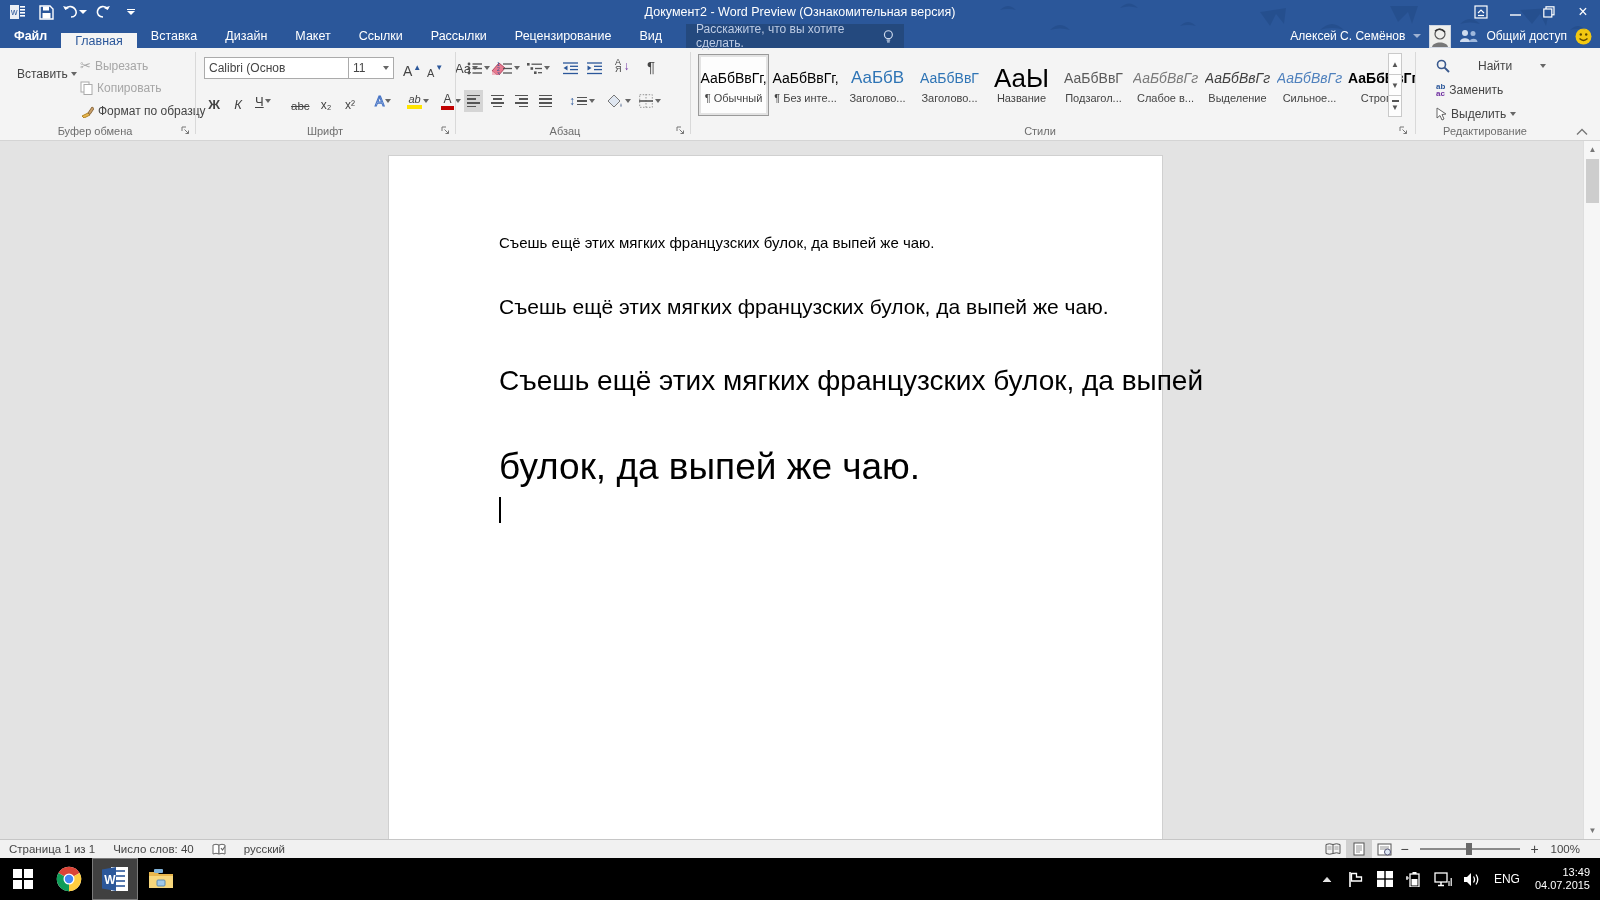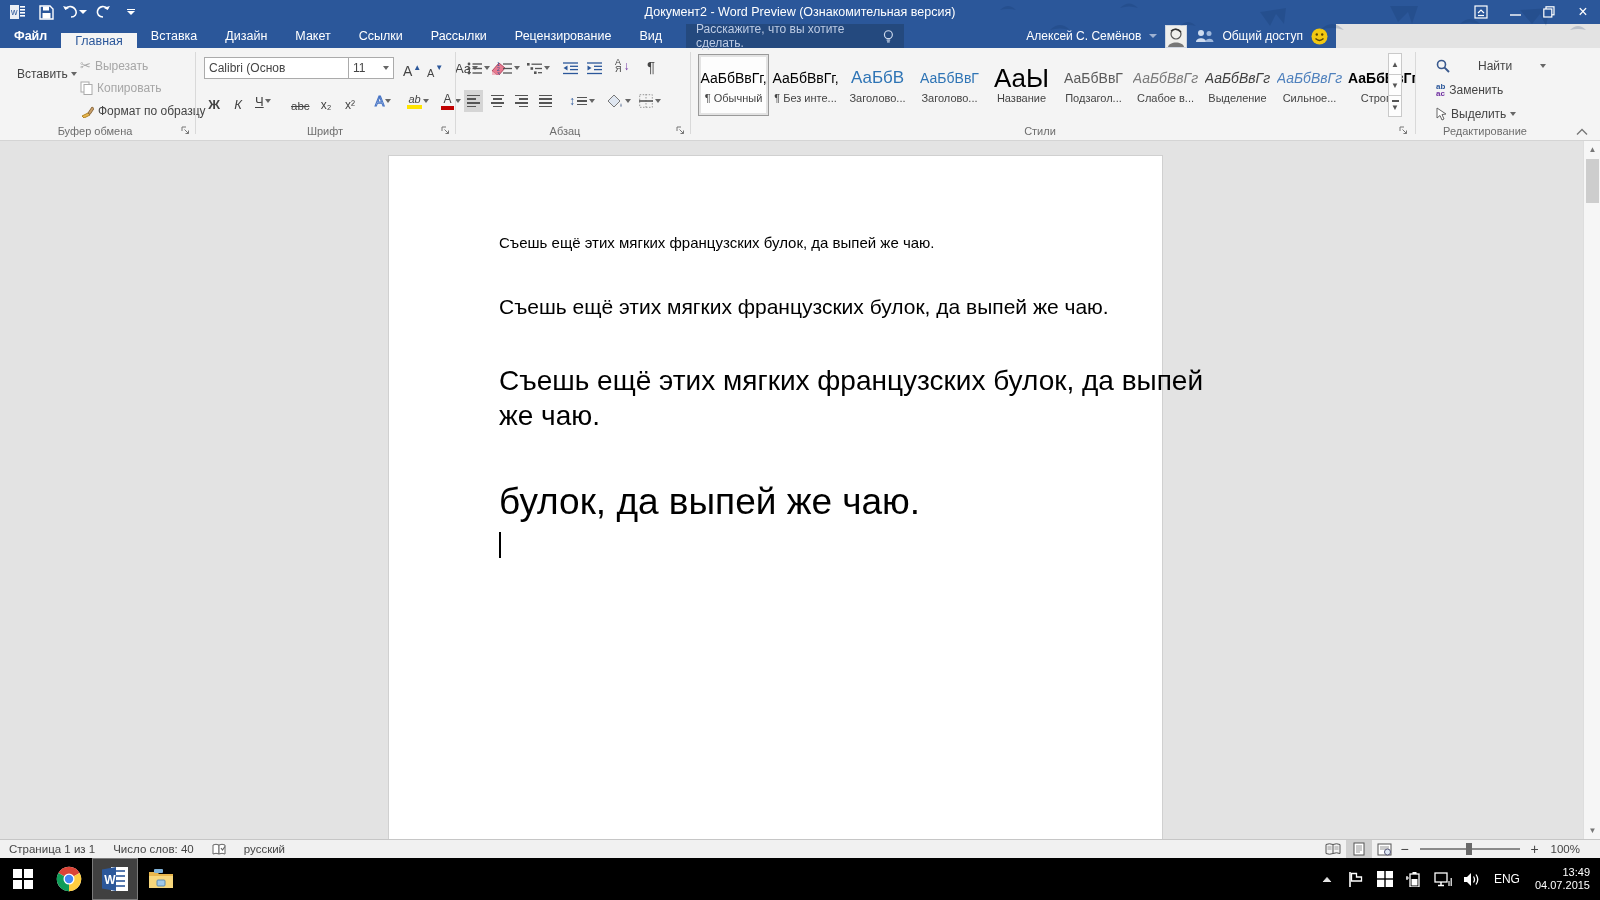--- a/index.html
+++ b/index.html
@@ -10,21 +10,21 @@
   
   .titlebar { position:absolute; left:0; top:0; width:1600px; height:24px; background:#2b579a; color:#fff; z-index:30; }
   .birds { position:absolute; right:0; top:0; height:48px; width:640px; opacity:.18; pointer-events:none; }
   .qat { position:absolute; left:6px; top:0; height:24px; display:flex; align-items:center; gap:4px; z-index:2; }
   .qat .btn { height:22px; min-width:24px; display:flex; align-items:center; justify-content:center; color:#fff; font-size:13px; }
   .apptitle { position:absolute; left:0; top:0; width:100%; height:24px; display:flex; align-items:center; justify-content:center; font-size:12.5px; color:#fff; }
   .winctl { position:absolute; right:0; top:0; height:24px; display:flex; z-index:2; }
   .winctl .wbtn { width:34px; height:24px; display:flex; align-items:center; justify-content:center; color:#fff; font-size:13px; }
 
   
-  .tabrow { position:absolute; left:0; top:24px; width:1336px; height:24px; background:#2b579a; display:flex; align-items:stretch; z-index:29; }
+  .tabrow { position:absolute; left:0; top:24px; width:1600px; height:24px; background:#2b579a; display:flex; align-items:stretch; z-index:29; }
   .tab { padding:0 14px; display:flex; align-items:center; color:#fff; font-size:12.5px; cursor:default; }
   .tab.active { background:#f4f4f4; color:#2b579a;margin-top:9px; }
   .tellme { margin-left:10px; width:218px; height:24px; background:#24497e; color:#bdcbe4; font-size:12px; display:flex; align-items:center; gap:8px; padding:0 10px; }
   .acct { position:absolute; right:8px; top:0; height:24px; display:flex; align-items:center; gap:8px; color:#fff; font-size:12px; }
   .avatar { width:22px; height:23px; background:#f0efec; border:1px solid #cfd6e2; display:flex; align-items:center; justify-content:center; }
   .caret-down { width:0; height:0; border-left:4px solid transparent; border-right:4px solid transparent; border-top:4px solid #9fb2d2; }
 
   
   .ribbon { position:absolute; left:0; top:48px; width:1600px; height:93px; background:#f4f4f4; border-bottom:1px solid #d4d4d4; color:#444; z-index:28; }
   .gsep { position:absolute; top:4px; height:82px; width:1px; background:#d9d9d9; }
@@ -561,21 +561,20 @@
 
   <div class="docarea">
     <div class="page">
       <div class="pagecontent">
         <div class="pline" style="font-size:15px; line-height:20px; margin-bottom:40px;">Съешь ещё этих мягких французских булок, да выпей же чаю.</div>
         <div style="margin-bottom:42px;">
           <div class="pline" style="font-size:21px; line-height:28px;">Съешь ещё этих мягких французских булок, да выпей же чаю.</div>
         </div>
         <div style="margin-bottom:46px;">
           <div class="pline" style="font-size:28px; line-height:35px;">Съешь ещё этих мягких французских булок, да выпей</div>
-          <div class="pline" style="font-size:28px; line-height:35px;">же чаю.</div>
         </div>
         <div>
           <div class="pline" style="font-size:37px; line-height:45px;">булок, да выпей же чаю.</div>
         </div>
         <div class="caret-text"></div>
       </div>
     </div>
     <div class="vscroll">
       <div class="varrow" style="top:0;">▲</div>
       <div class="vthumb"></div>

